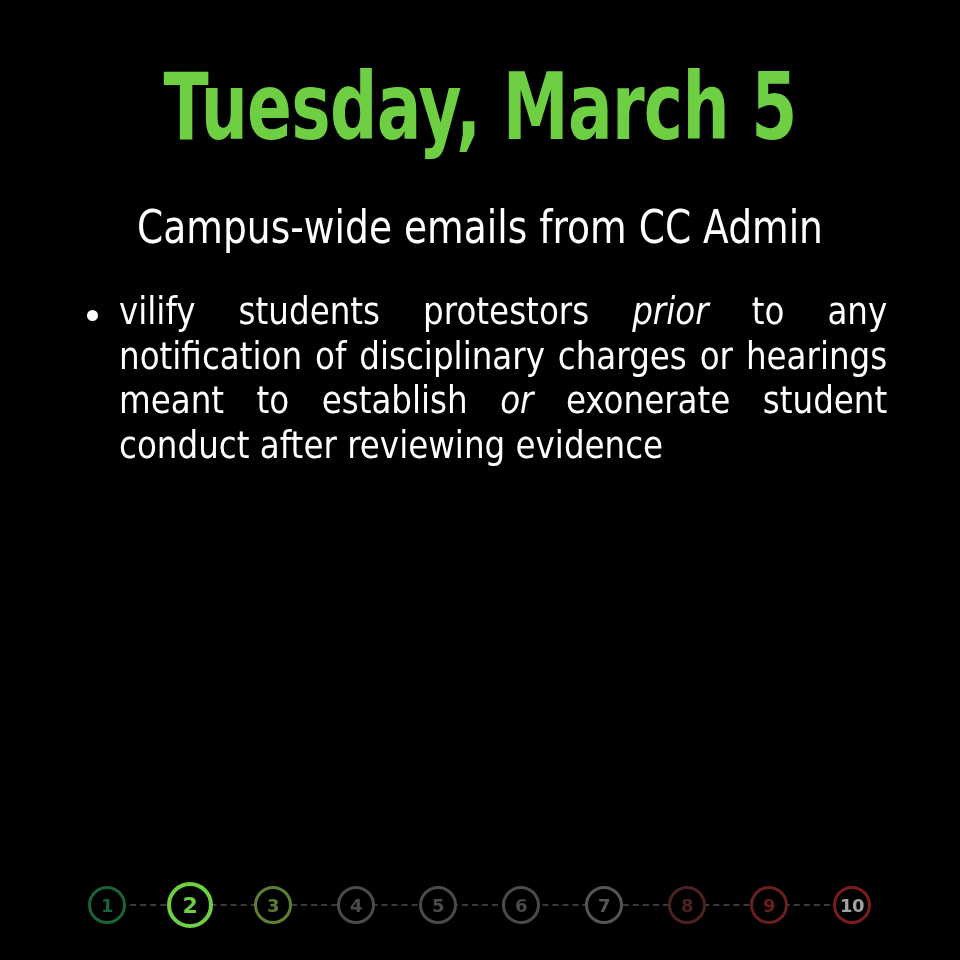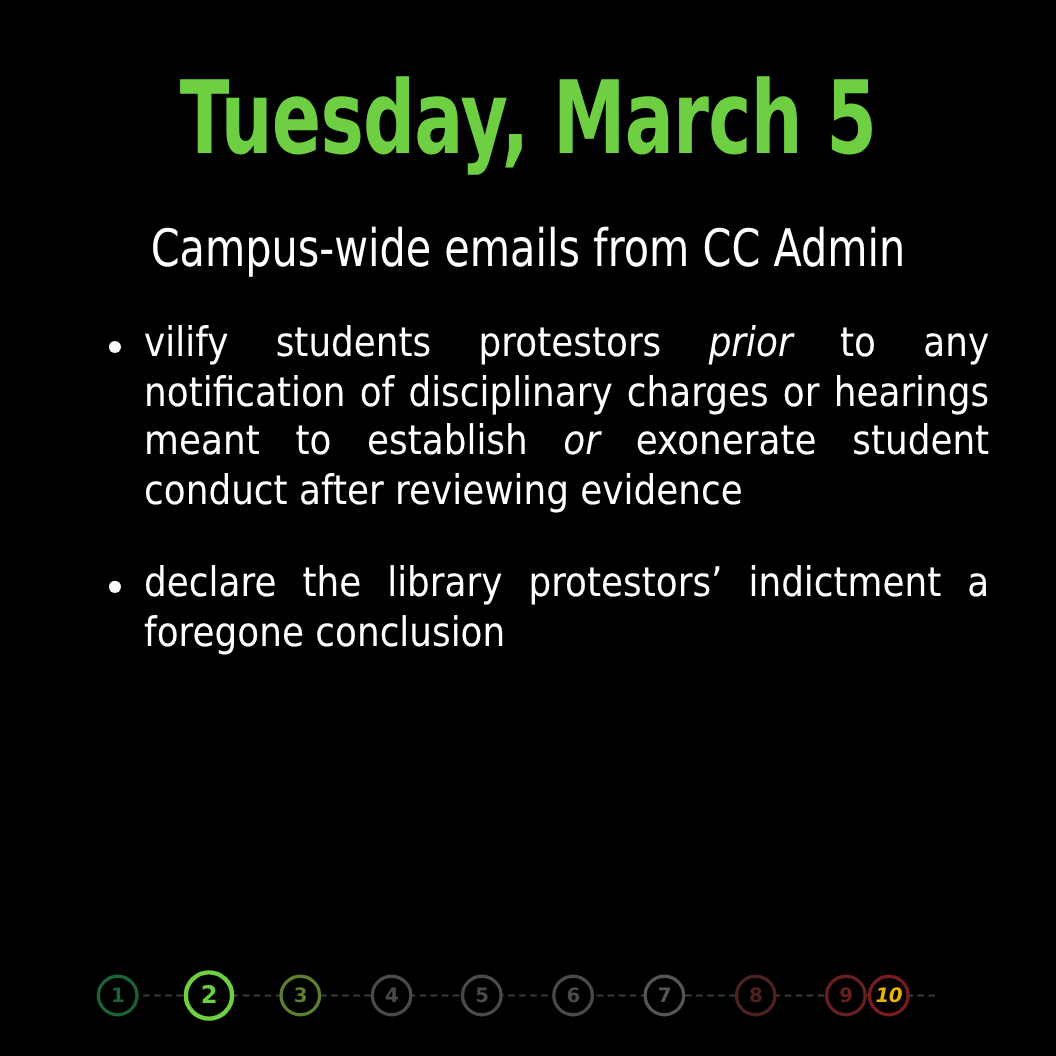--- a/index.html
+++ b/index.html
@@ -53,21 +53,21 @@
     font-size: 47px;
     line-height: 58px;
     transform: scaleX(0.80);
     transform-origin: 50% 50%;
     white-space: nowrap;
   }
 
   
   .bullets {
     position: absolute;
-    left: 88px;
+    left: 76px;
     top: 290px;
     width: 812px;
   }
   .bullet-row {
     position: relative;
     margin-bottom: 40px;
   }
   .bullet-row:last-child { margin-bottom: 0; }
 
   .bullet-dot {
@@ -146,24 +146,20 @@
 
   <div class="title" style="color: rgb(110, 207, 67);">Tuesday, March 5</div>
 
   <div class="subtitle">Campus-wide emails from CC Admin</div>
 
   <div class="bullets">
     <div class="bullet-row">
       <span class="bullet-dot"></span>
       <div class="bullet-text"><span>vilify students protestors </span><em>prior</em><span> to any notification of disciplinary charges or hearings meant to establish </span><em>or</em><span> exonerate student conduct after reviewing evidence</span></div>
     </div>
-    <div class="bullet-row">
-      <span class="bullet-dot"></span>
-      <div class="bullet-text"><span>declare the library protestors’ indictment a foregone conclusion</span></div>
-    </div>
   </div>
 
   <div class="progress">
     <div class="progress-line" style="border-top-color: rgb(58, 58, 58);"></div>
     <div class="dot" style="left: 107px; border-color: rgb(27, 99, 54); color: rgb(27, 99, 54);">
         <span>1</span>
       </div>
     <div class="dot active" style="left: 190px; border-color: rgb(110, 207, 67); color: rgb(110, 207, 67);">
         <span>2</span>
       </div>
@@ -181,18 +177,18 @@
       </div>
     <div class="dot" style="left: 604px; border-color: rgb(85, 85, 85); color: rgb(85, 85, 85);">
         <span>7</span>
       </div>
     <div class="dot" style="left: 687px; border-color: rgb(78, 33, 33); color: rgb(78, 33, 33);">
         <span>8</span>
       </div>
     <div class="dot" style="left: 769px; border-color: rgb(106, 31, 31); color: rgb(106, 31, 31);">
         <span>9</span>
       </div>
-    <div class="dot" style="left: 808px; border-color: rgb(122, 28, 28); color: #eab308; font-style: italic;">
+    <div class="dot" style="left: 852px; border-color: rgb(122, 28, 28); color: #a3a3a3;">
         <span>10</span>
       </div>
   </div>
 
 </div>
 
 </body></html>

